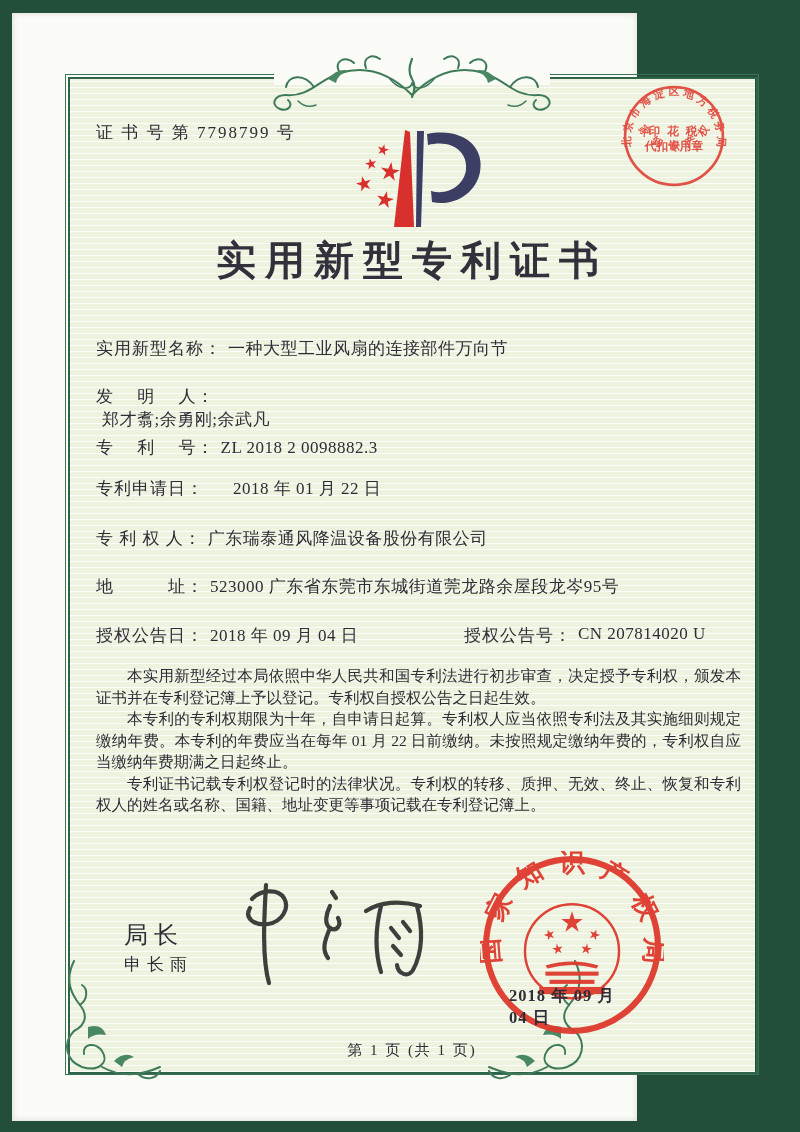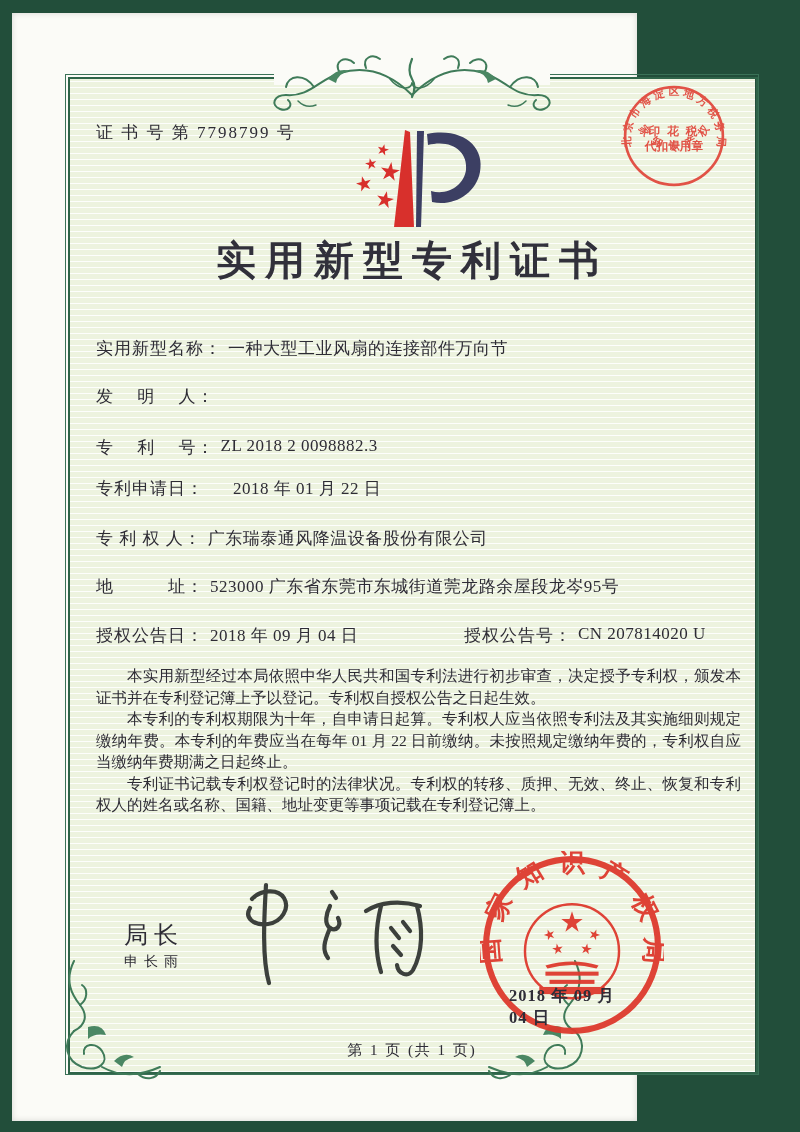--- a/index.html
+++ b/index.html
@@ -43,30 +43,30 @@
   .logo{position:absolute;left:335px;top:114px;width:150px;height:110px;}
   .tax-stamp{position:absolute;left:606px;top:68px;width:112px;height:112px;opacity:.92;}
   .title{
     position:absolute;left:0;top:220px;width:800px;text-align:center;
     font-size:40px;font-weight:600;letter-spacing:9px;color:#31303b;
   }
   .fields{position:absolute;left:84px;top:0;width:660px;}
   .row{position:absolute;left:0;display:flex;font-size:17px;white-space:nowrap;}
   .row .lbl{letter-spacing:1px;}
   .row .val{margin-left:6px;letter-spacing:.5px;}
-  .r0{top:324px;}.r1{top:372px;flex-direction:column;}.r2{top:423px;}.r3{top:464px;gap:23px;}
+  .r0{top:324px;}.r1{top:372px;flex-direction:column;}.r2{top:423px;align-items:center;}.r3{top:464px;gap:23px;}
   .r4{top:514px;}.r5{top:562px;}.r6{top:611px;}
   .grant-right{position:absolute;left:368px;top:0;display:flex;justify-content:flex-end;}
   .paras{
     position:absolute;left:84px;top:652px;width:645px;
     font-size:15.5px;line-height:21.5px;text-align:justify;
   }
   .paras p{margin:0;text-indent:2em;}
   .signer-title{position:absolute;left:112px;top:906px;font-size:24px;letter-spacing:6px;}
-  .signer-name{position:absolute;left:112px;top:940px;font-size:14px;letter-spacing:6px;text-align:center;}
+  .signer-name{position:absolute;left:112px;top:940px;font-size:17px;letter-spacing:6px;text-align:center;}
   .signature{position:absolute;left:222px;top:866px;width:205px;height:112px;}
   .seal{position:absolute;left:468px;top:838px;width:184px;height:184px;opacity:.95;}
   .seal-date{
     position:absolute;left:497px;top:972px;font-size:16.5px;letter-spacing:1px;
     color:#2f2d38;font-weight:600;
   }
   .footer{
     position:absolute;left:0;top:1028px;width:800px;text-align:center;
     font-size:15px;letter-spacing:2px;
   }
@@ -158,20 +158,21 @@
 
   <div class="title">实用新型专利证书</div>
 
   <div class="fields">
     <div class="row r0">
       <span class="lbl">实用新型名称：</span>
       <span class="val">一种大型工业风扇的连接部件万向节</span>
     </div>
     <div class="row r1">
       <span class="lbl">发　 明　 人：</span>
+      <span class="val">郑才翥;余勇刚;余武凡</span>
     </div>
     <div class="row r2">
       <span class="lbl">专　 利　 号：</span>
       <span class="val">ZL 2018 2 0098882.3</span>
     </div>
     <div class="row r3">
       <span class="lbl">专利申请日：</span>
       <span class="val">2018 年 01 月 22 日</span>
     </div>
     <div class="row r4">

